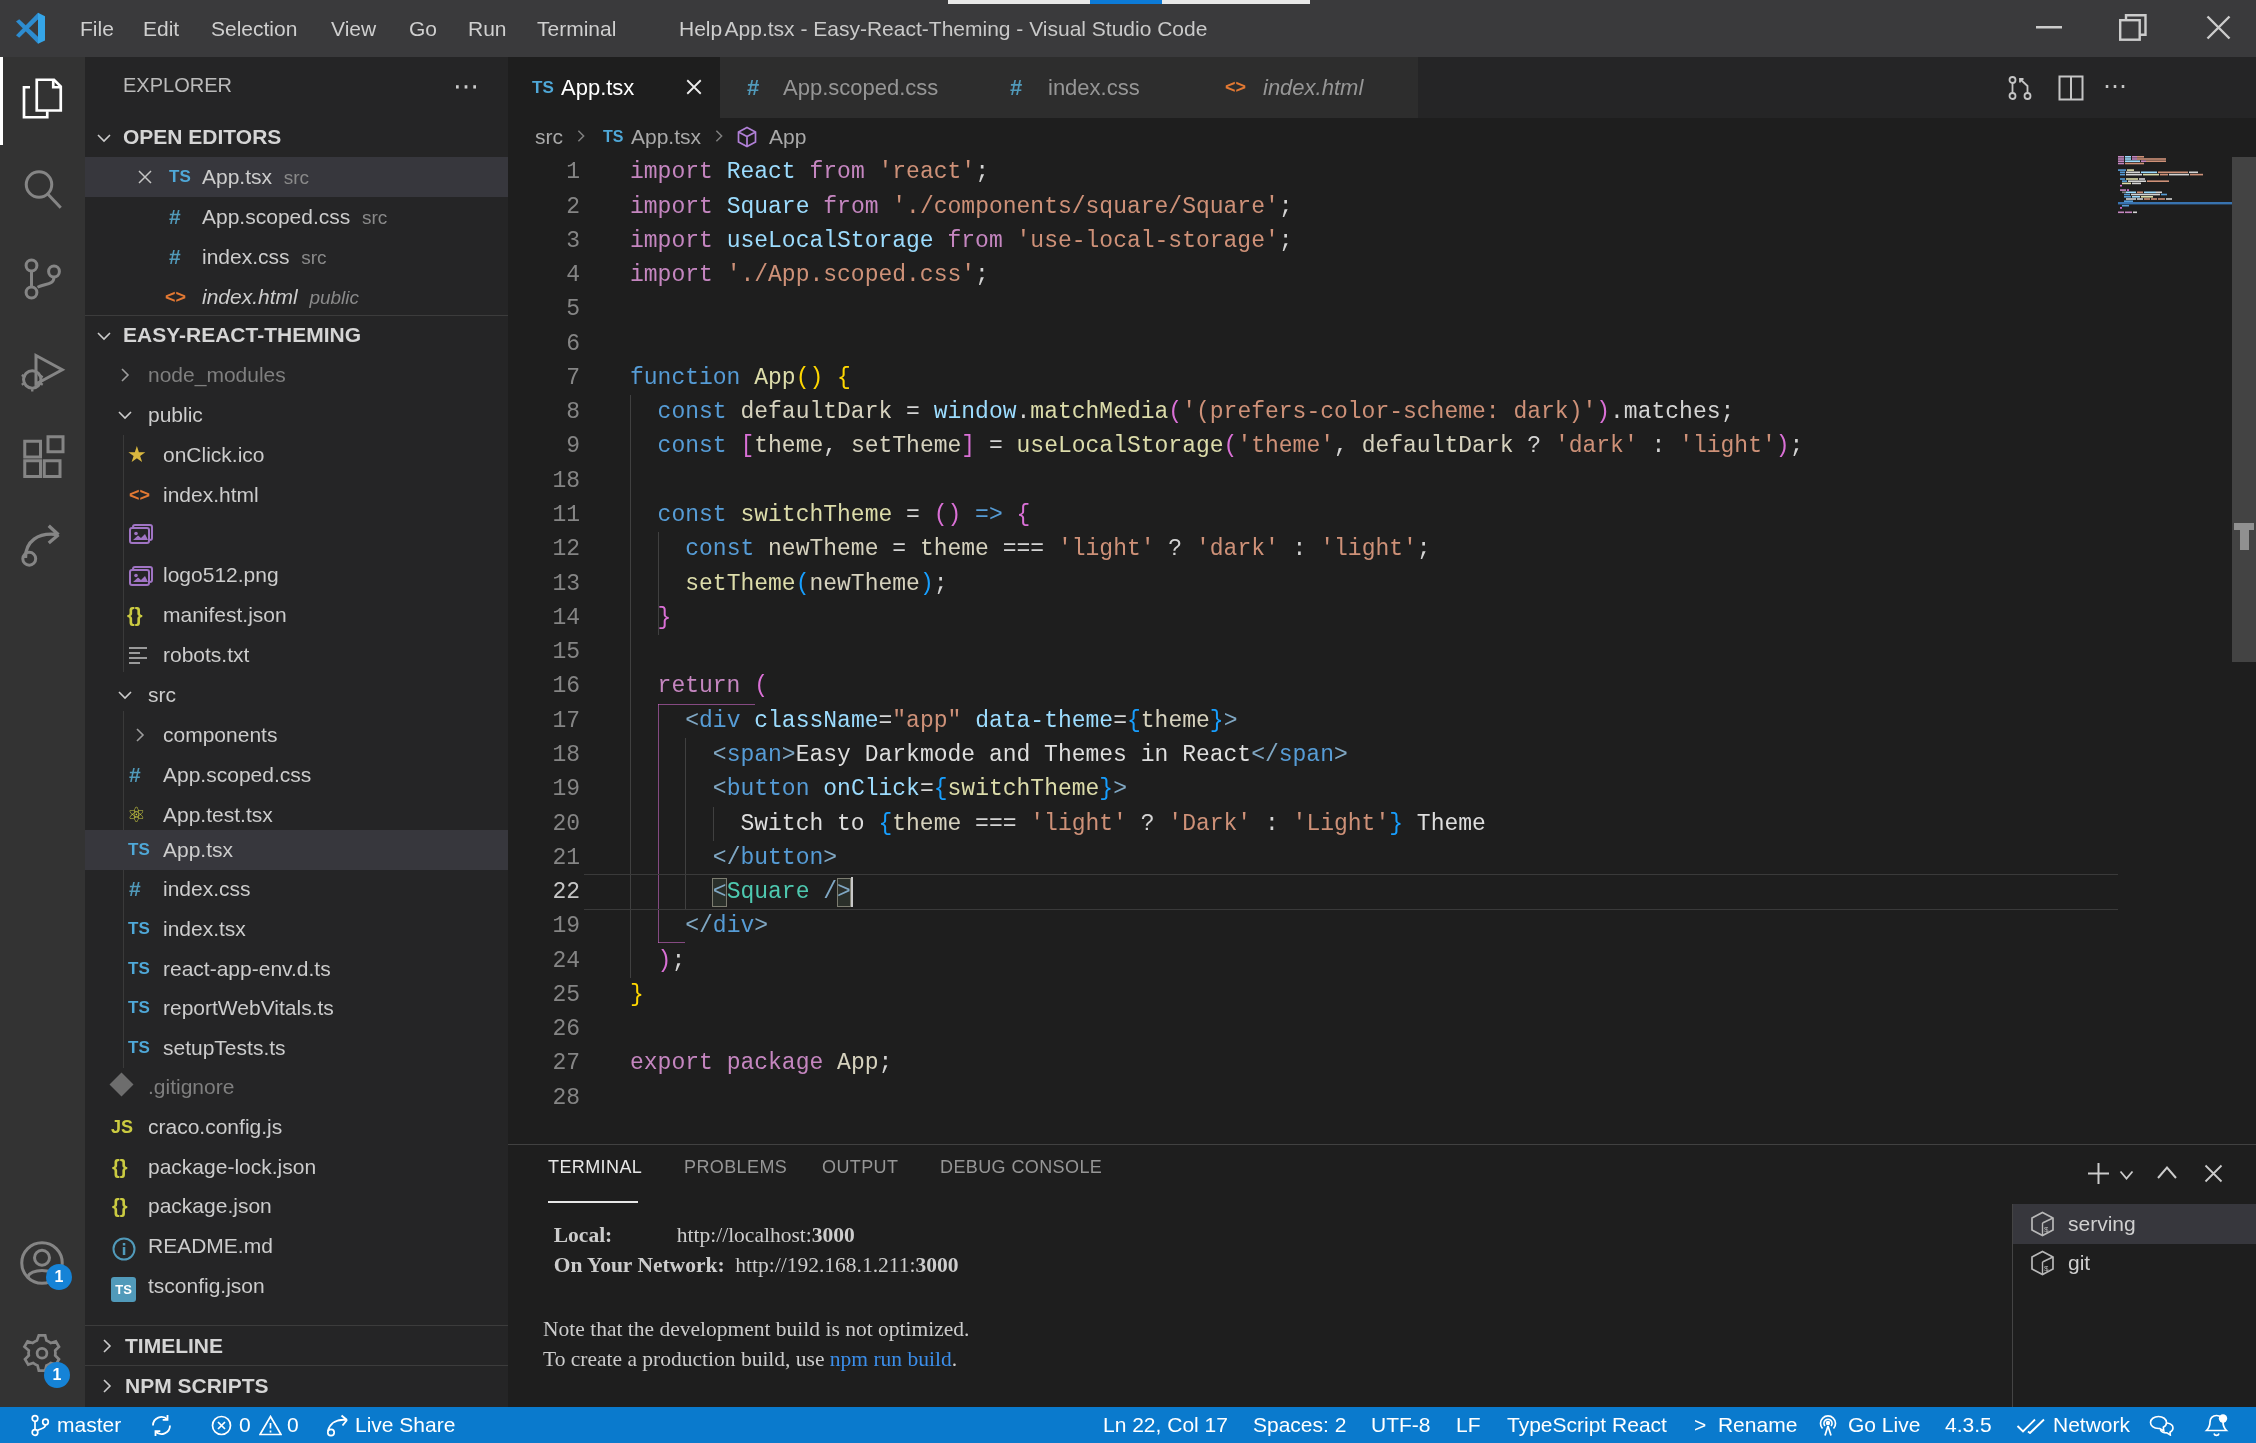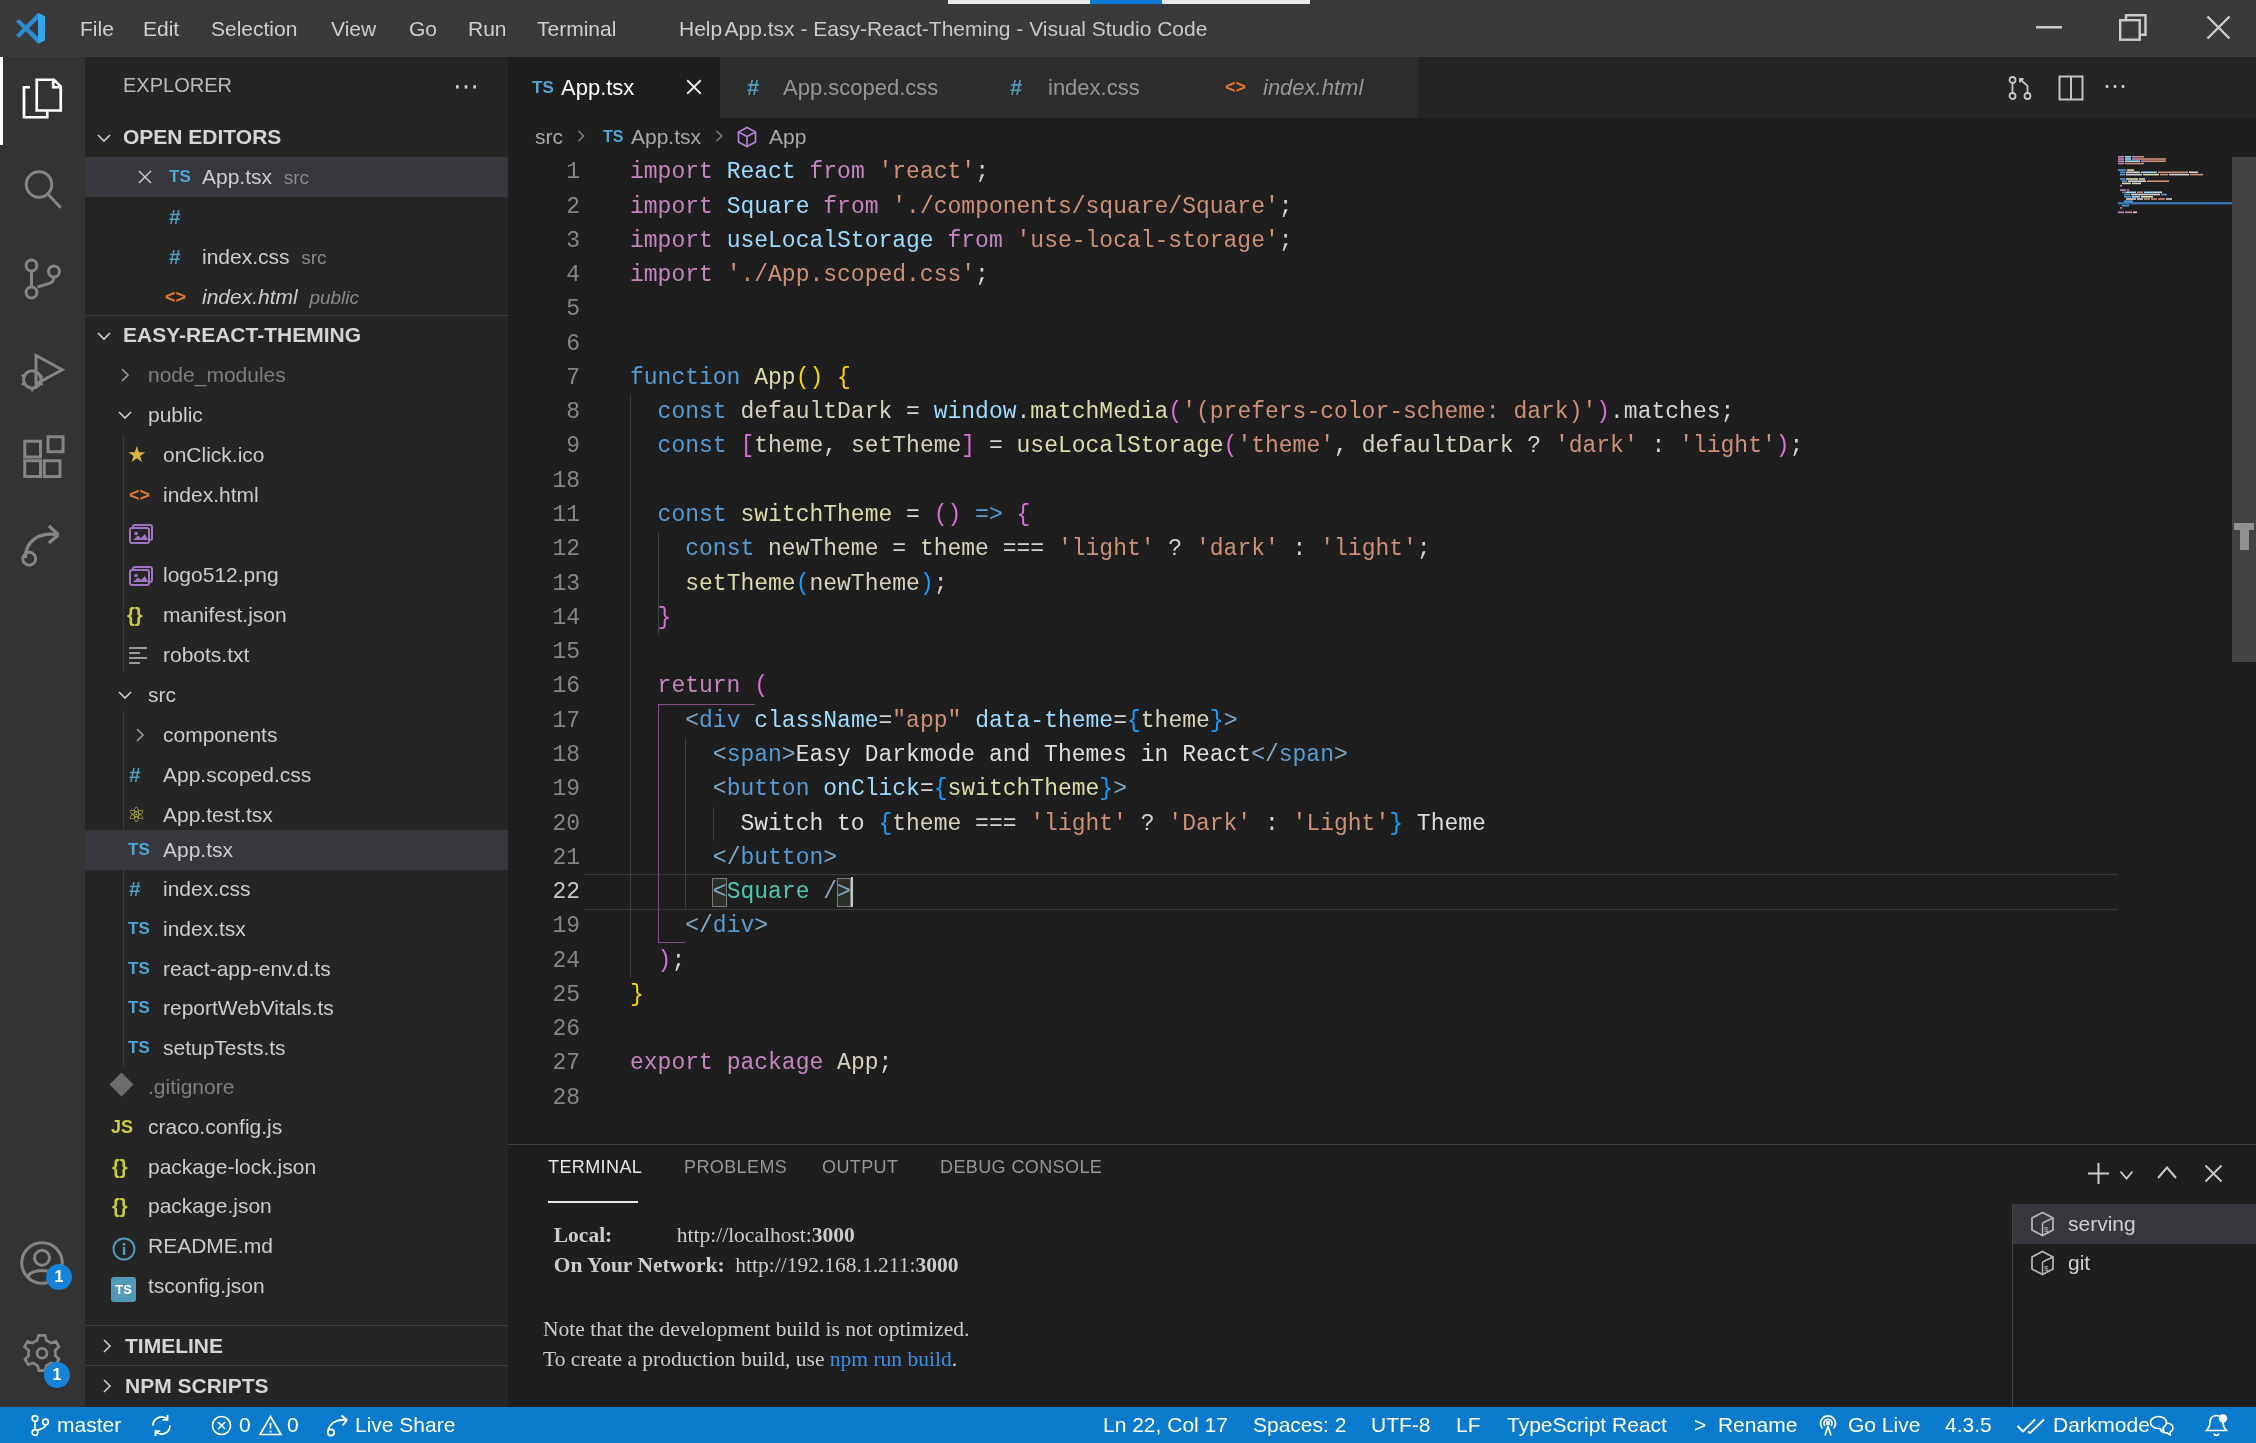--- a/index.html
+++ b/index.html
@@ -115,20 +115,21 @@
       <path d="M2 5 L8 11 L14 5" fill="none" stroke="#cccccc" stroke-width="1.6"></path>
     </svg>
  <div class="a row sec" style="top:60px;left:38px">OPEN EDITORS</div>
  <div class="a" style="left:0;top:100px;width:423px;height:40px;background:#37373d"></div>
  <svg class="a" style="left:52px;top:112px" width="16" height="16" viewBox="0 0 16 16">
       <path d="M2 2 L14 14 M14 2 L2 14" stroke="#c5c5c5" stroke-width="1.5"></path>
     </svg>
  <div class="a" style="left:84px;top:100px;height:40px;line-height:40px;color:#4fa8d8;font-size:17px;font-weight:bold">TS</div>
  <div class="a row" style="top:100px;left:117px">App.tsx  <span class="desc">src</span></div>
  <div class="a" style="left:84px;top:140px;height:40px;line-height:40px;color:#519aba;font-size:21px;font-weight:bold">#</div>
+ <div class="a row" style="top:140px;left:117px">App.scoped.css  <span class="desc">src</span></div>
  <div class="a" style="left:84px;top:180px;height:40px;line-height:40px;color:#519aba;font-size:21px;font-weight:bold">#</div>
  <div class="a row" style="top:180px;left:117px">index.css  <span class="desc">src</span></div>
  <div class="a" style="left:80px;top:220px;height:40px;line-height:40px;color:#e37933;font-size:18px;font-weight:bold">&lt;&gt;</div>
  <div class="a row" style="top:220px;left:117px;font-style:italic">index.html  <span class="desc" style="font-style:italic">public</span></div>
  <div class="a" style="left:0;top:258px;width:423px;height:1px;background:#3c3c3c"></div>
 
  <svg class="a" style="left:11px;top:271px" width="16" height="16" viewBox="0 0 16 16">
       <path d="M2 5 L8 11 L14 5" fill="none" stroke="#cccccc" stroke-width="1.6"></path>
     </svg>
  <div class="a row sec" style="top:258px;left:38px">EASY-REACT-THEMING</div>
@@ -469,21 +470,21 @@
  <svg class="a" style="left:1817px;top:7px" width="22" height="23" viewBox="0 0 22 23">
   <circle cx="11" cy="9" r="2.2" fill="#fff"></circle>
   <path d="M5.5 14.5 a7.5 7.5 0 1 1 11 0 M8 12 a4 4 0 1 1 6 0" fill="none" stroke="#fff" stroke-width="1.7"></path>
   <path d="M11 12 L8 21.5 M11 12 L14 21.5" stroke="#fff" stroke-width="1.7"></path>
  </svg>
  <span class="a sb" style="left:1848px">Go Live</span>
  <span class="a sb" style="left:1945px">4.3.5</span>
  <svg class="a" style="left:2016px;top:10px" width="30" height="17" viewBox="0 0 30 17">
   <path d="M1.5 9 L7 14.5 L19 2.5 M12 14.5 L14 16 L28 2.5" fill="none" stroke="#fff" stroke-width="1.9"></path>
  </svg>
- <span class="a sb" style="left:2053px">Darkmode</span>
+ <span class="a sb" style="left:2053px">Network</span>
  <svg class="a" style="left:2149px;top:8px" width="26" height="21" viewBox="0 0 26 21">
   <path d="M9.5 13.5 C4.5 13.5 1.5 10.8 1.5 7.5 C1.5 4.2 5 1.5 9.5 1.5 C14 1.5 17.5 4.2 17.5 7.5 C17.5 9.5 16.3 11.2 14.3 12.3 L14.8 16 L10.8 13.5 Z" fill="none" stroke="#fff" stroke-width="1.6"></path>
   <path d="M18 8 C21.5 8.5 24 10.5 24 13 C24 14.8 22.8 16.3 21 17.2 L21.3 20 L17.8 17.9 C14.5 17.9 12 16.5 11.3 14.5" fill="none" stroke="#fff" stroke-width="1.6"></path>
  </svg>
  <svg class="a" style="left:2204px;top:6px" width="25" height="25" viewBox="0 0 25 25">
   <path d="M12.5 2.5 C8.5 2.5 6 5.5 6 9 C6 14 4 16 2.5 17.5 H22.5 C21 16 19 14 19 9 C19 5.5 16.5 2.5 12.5 2.5 Z" fill="none" stroke="#fff" stroke-width="1.7"></path>
   <path d="M10 20.5 a2.6 2.6 0 0 0 5 0" fill="none" stroke="#fff" stroke-width="1.7"></path>
   <circle cx="19" cy="5.5" r="4.2" fill="#fff"></circle>
  </svg>
 </div>

